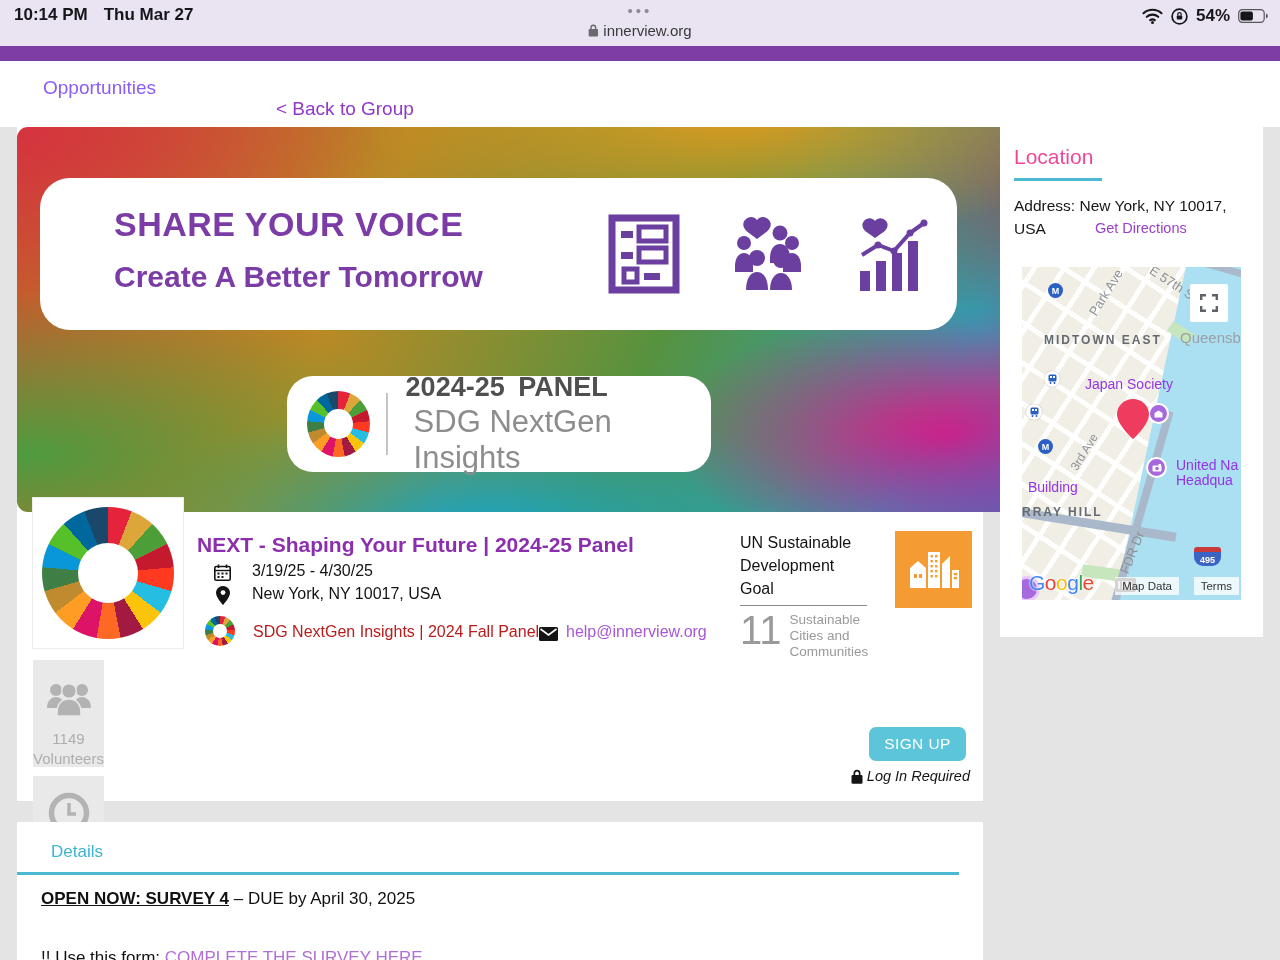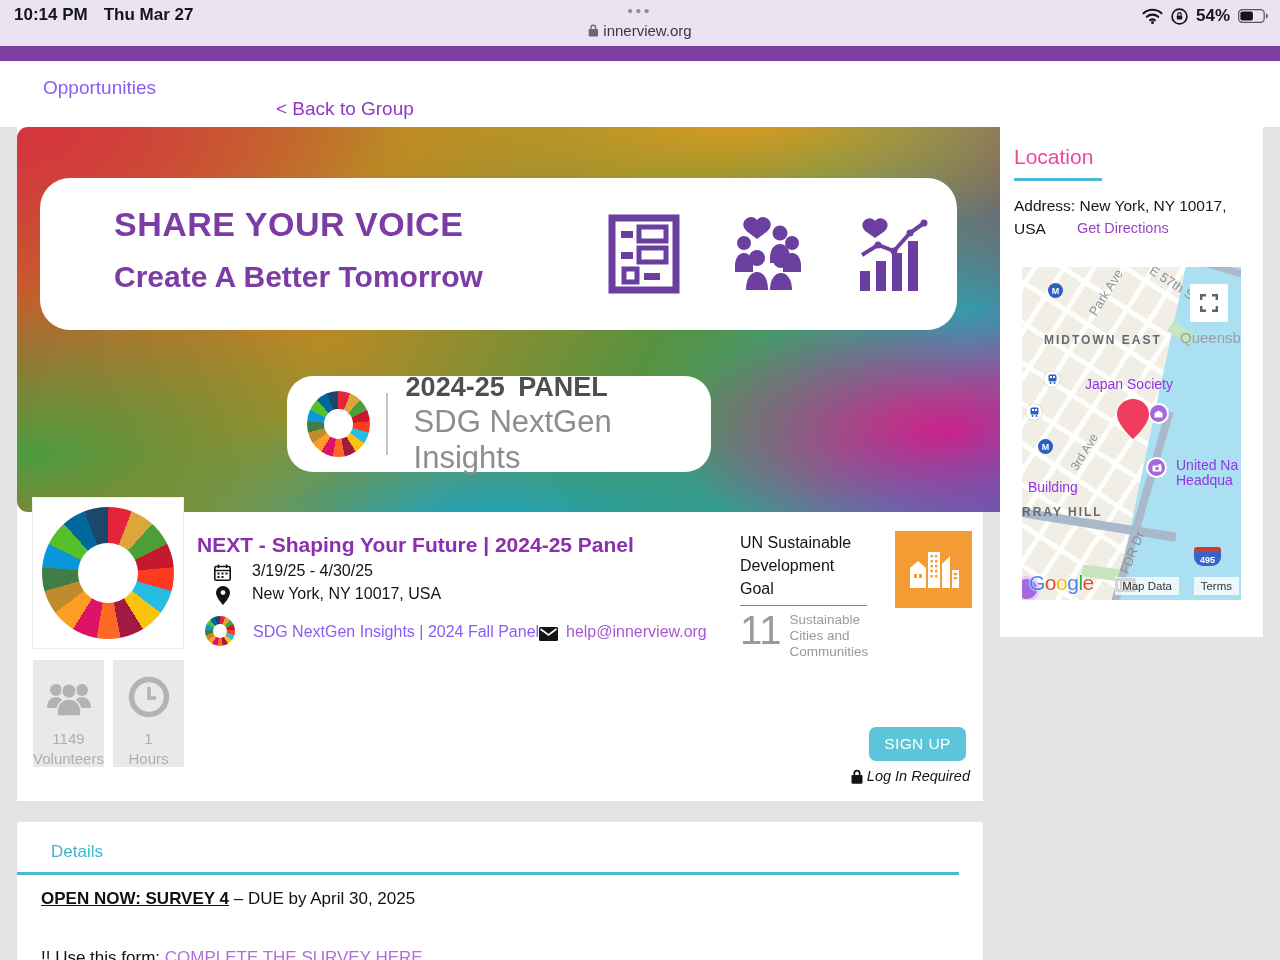--- a/index.html
+++ b/index.html
@@ -53,51 +53,51 @@
       #fd6925 169deg 190deg,#dd1367 190deg 212deg,#fd9d24 212deg 233deg,#bf8b2e 233deg 254deg,
       #3f7e44 254deg 275deg,#0a97d9 275deg 296deg,#56c02b 296deg 318deg,#00689d 318deg 339deg,#19486a 339deg 360deg); }
   .sdg-wheel::after { content:""; position:absolute; inset:27%; background:#fff; border-radius:50%; }
 
   .logo-box { position:absolute; left:15px; top:370px; width:152px; height:152px; background:#fff;
     border:1px solid #ececec; display:flex; align-items:center; justify-content:center; }
 
   .opp-title { position:absolute; left:180px; top:406px; font-size:21px; font-weight:700; color:#8c2fae; }
   .meta-icon { position:absolute; }
   .meta-text { position:absolute; font-size:16px; color:#141414; }
-  .group-link { position:absolute; left:236px; top:496px; font-size:16px; color:#8b5cf6; cursor:pointer; }
+  .group-link { position:absolute; left:236px; top:496px; font-size:16px; color:#b91c1c; cursor:pointer; }
   .email-link { position:absolute; left:549px; top:496px; font-size:16px; color:#a858d4; cursor:pointer; }
 
   .sdg-block { position:absolute; left:723px; top:404px; width:152px; }
   .sdg-line { font-size:16px; color:#141414; line-height:23px; }
   .sdg-line.u { border-bottom:1px solid #8a8a8a; display:inline-block; padding-bottom:5px; width:127px; }
   .sdg-row { display:flex; margin-top:4px; gap:8px; }
   .sdg-number { font-size:40px; color:#9a9a9a; line-height:40px; }
   .sdg-name { font-size:13.5px; color:#9a9a9a; line-height:16px; width:92px; padding-top:2px; }
   .sdg11-box { position:absolute; left:878px; top:404px; width:77px; height:77px; background:#f49b33;
     display:flex; align-items:center; justify-content:center; }
 
-  .stats { position:absolute; left:16px; top:533px; display:flex; gap:9px; }
+  .stats { position:absolute; left:16px; top:533px; display:flex; gap:9px;flex-direction:column; }
   .stat-box { width:71px; height:107px; background:#e9e9e9; display:flex; flex-direction:column; align-items:center; }
   .stat-icon { height:58px; display:flex; align-items:flex-end; }
   .stat-value { font-size:15px; color:#aeaeae; margin-top:12px; }
   .stat-label { font-size:15px; color:#aeaeae; margin-top:3px; }
 
   .signup-btn { position:absolute; left:852px; top:600px; width:97px; height:34px; background:#5cc5d9;
     border:none; border-radius:7px; color:#fff; font-size:15.5px; letter-spacing:0.4px; cursor:pointer;
     font-family:"Liberation Sans", sans-serif; }
   .login-req { position:absolute; right:13px; top:641px; display:flex; align-items:flex-end; gap:4px;
     font-size:14.5px; color:#141414;font-style:italic; }
 
   
   .sidebar { position:absolute; left:1000px; top:127px; width:263px; height:510px; background:#fff; }
   .loc-title { margin:18px 16px 0 14px; font-size:21px; color:#ec4899; }
   .loc-underline { margin:9px 0 0 14px; width:88px; height:3px; background:#4ab9d1; }
   .loc-address { margin:13px 14px 0 14px; font-size:15.5px; color:#161616; line-height:23px; }
   .loc-line2 { display:flex; align-items:center; }
-  .get-directions { margin-left:31px; font-size:14.5px; color:#9b3fc9; cursor:pointer; }
+  .get-directions { margin-left:49px; font-size:14.5px; color:#9b3fc9; cursor:pointer; }
 
   
   .map { position:absolute; left:22px; top:140px; width:219px; height:333px; overflow:hidden; background:#f1eee6; }
   .map-grid { position:absolute; inset:-30px;
     background:
       repeating-linear-gradient(123deg, rgba(255,255,255,0.95) 0 5px, transparent 5px 25px),
       repeating-linear-gradient(33deg,  rgba(255,255,255,0.95) 0 5px, transparent 5px 34px); }
   .water { position:absolute; left:128px; top:-30px; width:220px; height:420px; background:#abe0f2; transform:rotate(12deg); }
   .map-road { position:absolute; background:#a9b9cb; }
   .map-park { position:absolute; background:#c8e6bd; }

